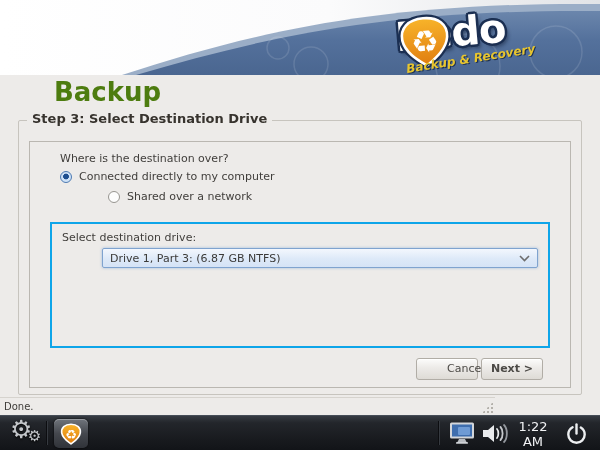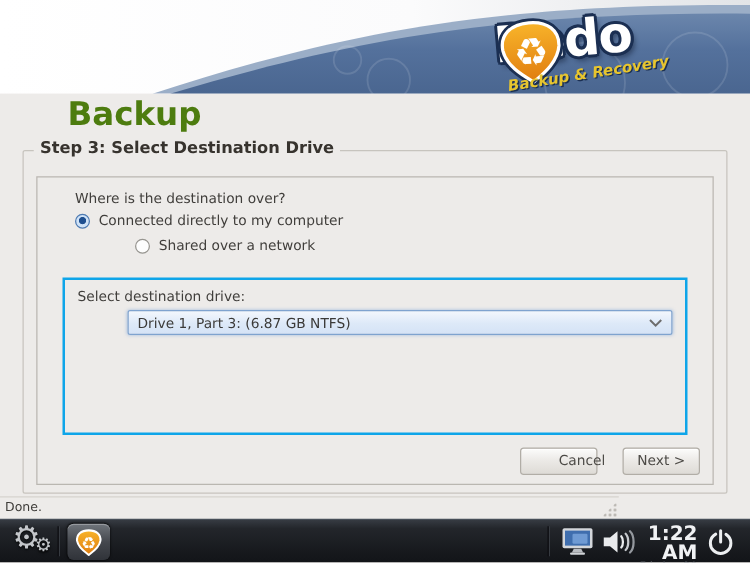--- a/index.html
+++ b/index.html
@@ -89,21 +89,21 @@
     padding:0 7px;font-size:11px;color:#3b3a38;cursor:default;margin-left:40px;
   }
   .btn{
     position:absolute;top:216px;width:62px;height:22px;box-sizing:border-box;
     border:1px solid #b1ada6;border-radius:3px;
     background:linear-gradient(#fcfcfb,#eceae7 45%,#dedbd6);
     box-shadow:inset 0 1px 0 rgba(255,255,255,.9);
     font-size:11px;color:#4c4a46;text-align:center;line-height:20px;cursor:default;
   }
   #cancel-button{right:92px;padding-left:30px;}
-  #next-button{right:10px;}
+  #next-button{right:27px;font-weight:bold;}
   
   #statusbar{
     position:absolute;left:0;top:397px;width:495px;height:18px;
     background:#edebe9;border-top:1px solid #d6d3ce;box-sizing:border-box;
   }
   #status-text{position:absolute;left:4px;top:3px;font-size:10px;color:#3e3c39;}
   #resize-grip{position:absolute;right:1px;bottom:1px;width:13px;height:13px;
     background-image:radial-gradient(#b4b1ab 1px, transparent 1.2px);
     background-size:4px 4px;background-position:bottom right;
     clip-path:polygon(100% 0,100% 100%,0 100%);
@@ -121,21 +121,21 @@
   #gear-small{position:absolute;left:20px;top:11px;font-size:15px;text-shadow:0 1px 2px #000;}
   #app-button{
     position:absolute;left:54px;top:3px;width:34px;height:29px;border-radius:5px;
     background:linear-gradient(#70757c,#45484e 50%,#303339);
     box-shadow:inset 0 1px 0 rgba(255,255,255,.28), 0 0 2px #000;
     display:flex;align-items:center;justify-content:center;
   }
   #display-icon{position:absolute;left:449px;top:6px;}
   #volume-icon{position:absolute;left:482px;top:7px;}
   #clock{position:absolute;left:508px;top:3px;width:50px;text-align:right;}
-  #clock-time{font-size:16px;font-weight:bold;color:#f1f2f4;line-height:15px;}
+  #clock-time{font-size:13px;font-weight:normal;color:#f1f2f4;line-height:15px;text-align:center;}
   #clock-date{font-size:9px;color:#8d939c;line-height:10px;}
   #power-icon{position:absolute;left:564px;top:5px;}
 </style>
 </head>
 <body>
 
 <div id="header">
   <svg width="600" height="75" viewBox="0 0 600 75">
     <defs>
       <linearGradient id="waveGrad" x1="0" y1="0" x2="0" y2="1">

